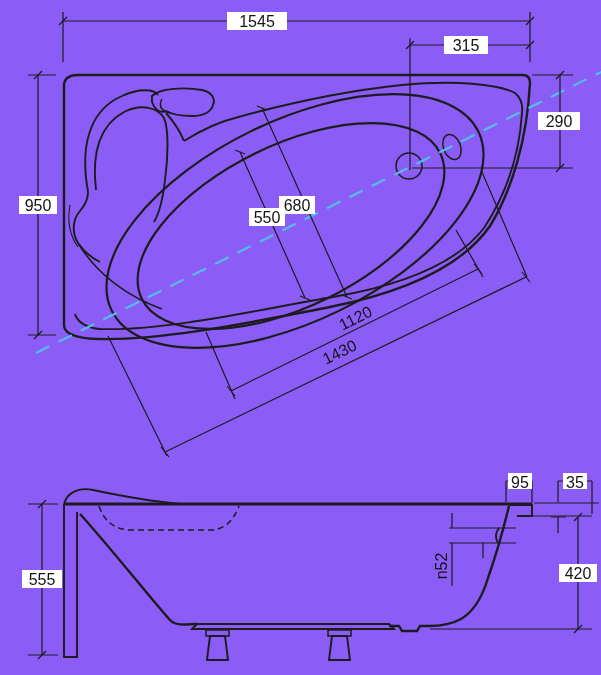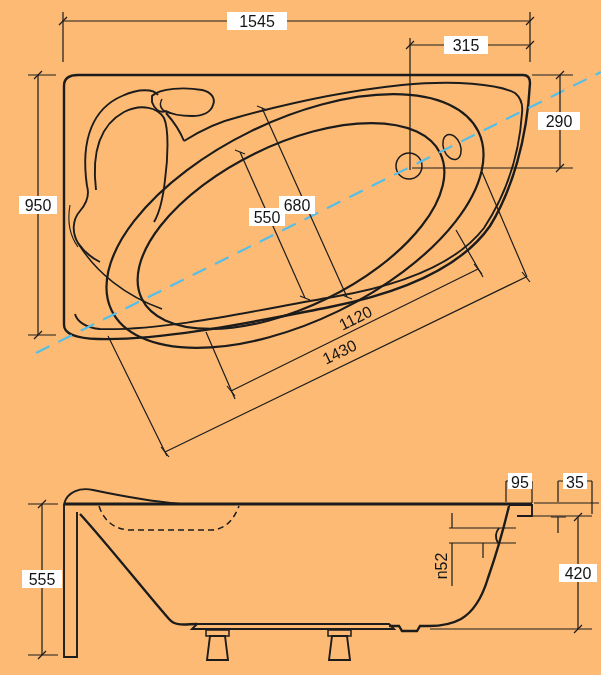--- a/index.html
+++ b/index.html
@@ -1,17 +1,17 @@
 <!DOCTYPE html>
 <html><head>
 <meta charset="utf-8">
 <style>
   html,body { margin:0; padding:0; background:#e8e8e8; }
   .canvas {
-    width:601px; height:675px; background:#fdba74; position:relative;
+    width:601px; height:675px; background:#8b5cf6; position:relative;
     font-family:"Liberation Sans", sans-serif; overflow:hidden;
   }
   svg { display:block; }
   svg path, svg ellipse, svg circle, svg rect { fill:none; }
   svg rect.lbg { fill:#ffffff; stroke:none; }
   svg text {
     stroke:none; fill:#141414;
     font-family:"Liberation Sans", sans-serif;
     font-size:16px;
   }

